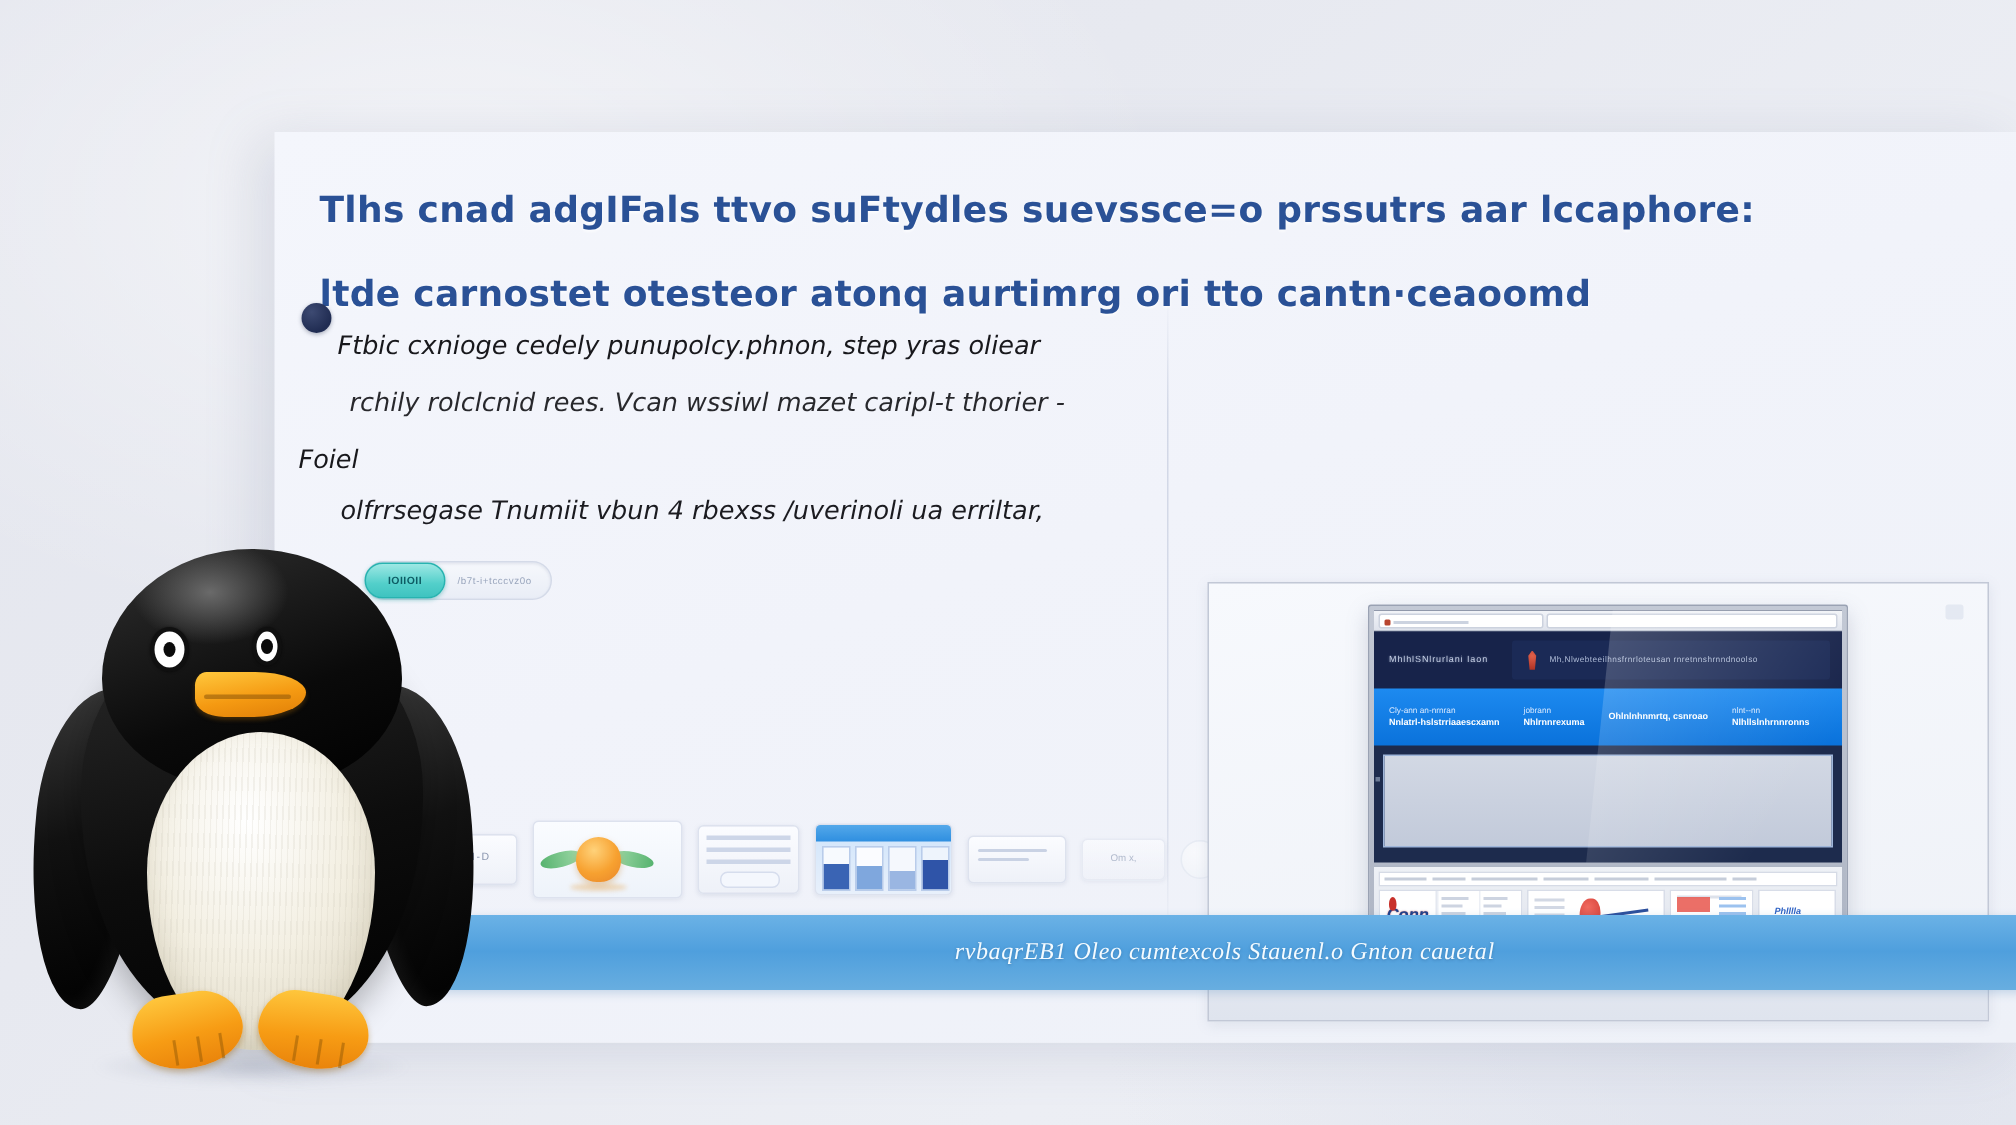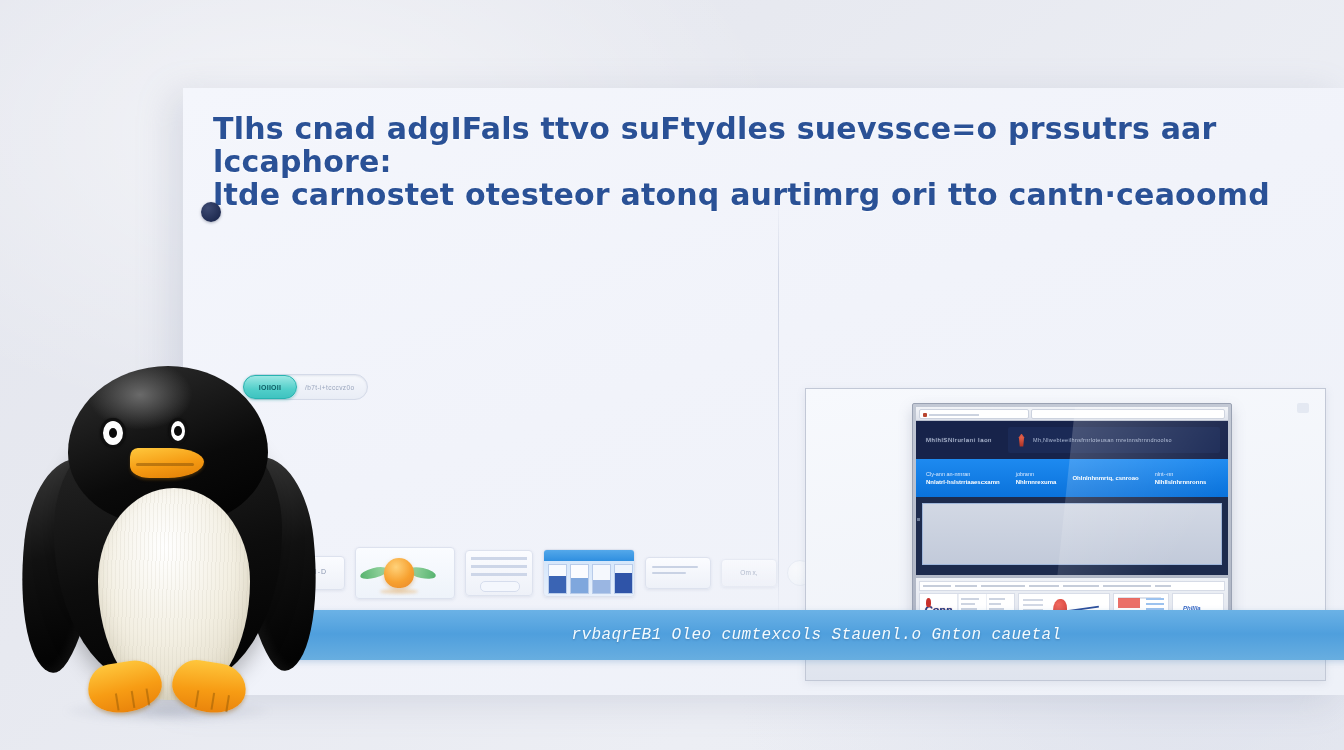--- a/index.html
+++ b/index.html
@@ -33,22 +33,22 @@
   }
 
   
   .headline {
     position: absolute;
     left: 30px; top: 24px;
     width: 1105px;
     color: #2a5196;
     font-family: "DejaVu Sans", sans-serif;
     font-weight: 700;
-    font-size: 30px;
-    line-height: 33px;
+    font-size: 24px;
+    line-height: 56px;
     letter-spacing: .2px;
     text-shadow: 0 1px 2px rgba(255,255,255,.8);
   }
   .headline .l2 { display: block; }
 
   
   .col-divider {
     position: absolute;
     left: 595px; top: 110px;
     width: 1px; height: 430px;
@@ -466,21 +466,21 @@
   .bottom-banner {
     position: absolute;
     left: 100px; top: 522px;
     width: 1067px; height: 50px;
     background: linear-gradient(180deg, #6bb2e6 0%, #4f9fdd 48%, #68aee0 100%);
     box-shadow: 0 2px 6px rgba(90,140,190,.3);
     display: flex; align-items: center; justify-content: center;
   }
   .bottom-banner .txt {
     color: #f4fbff;
-    font-family: Liberation Mono, monospace;
+    font-family: Liberation Serif, serif;
     font-size: 16px; font-style: italic; letter-spacing: .4px;
     text-shadow: 0 1px 2px rgba(40,90,140,.45);
     filter: blur(.3px);
   }
 
   
   .penguin {
     position: absolute;
     left: 20px; top: 360px;
     width: 300px; height: 370px;
@@ -596,21 +596,27 @@
   <div class="headline">
     <span class="l1">Tlhs cnad adgIFals ttvo suFtydles suevsscе=o prssutrs aar lccaphore:</span>
     <span class="l2">ltde carnostet otesteor atonq aurtimrg ori tto cantn·ceaoomd</span>
   </div>
 
   <div class="col-divider"></div>
 
   <div class="col-left">
     <span class="bullet-dot"></span>
 
-
+    <div class="body-text">
+      <span class="ln i1">Ftbic cxnioge cedely punupolcy.phnon, step yras olieаr</span>
+      <span class="ln i2">rchily rolclcnid rees. Vcan wssiwl mazet caripl-t thorier -</span>
+      <span class="ln i0">Foiel</span>
+    </div>
+
+    <div class="body-text-2">olfrrsegase Tnumiit vbun 4 rbexss /uverinoli ua erriltar,</div>
 
     <div class="segmented">
       <span class="seg-active">IOIIOII</span>
       <span class="seg-rest">/b7t-i+tcсcvz0o</span>
     </div>
 
     <div class="card-row">
       <div class="card card-a">
         <span class="lbl">CI:I:I-D</span>
       </div>

